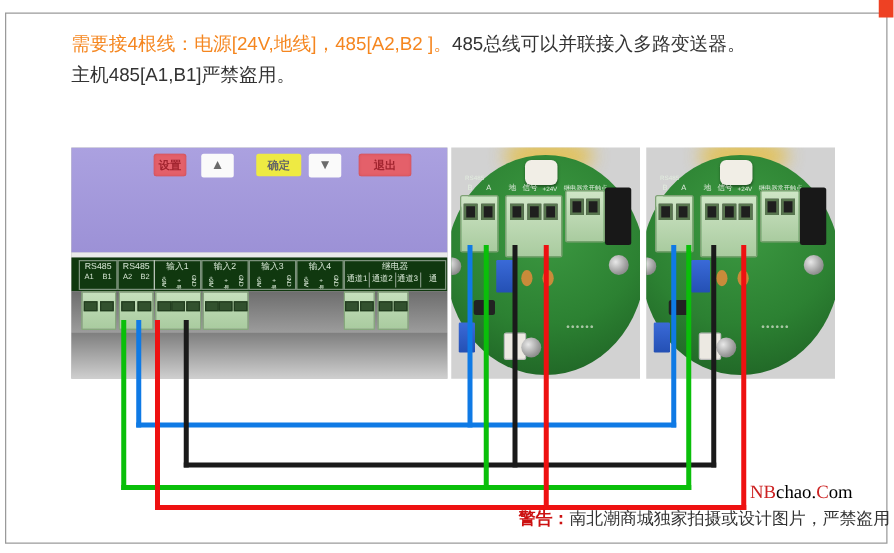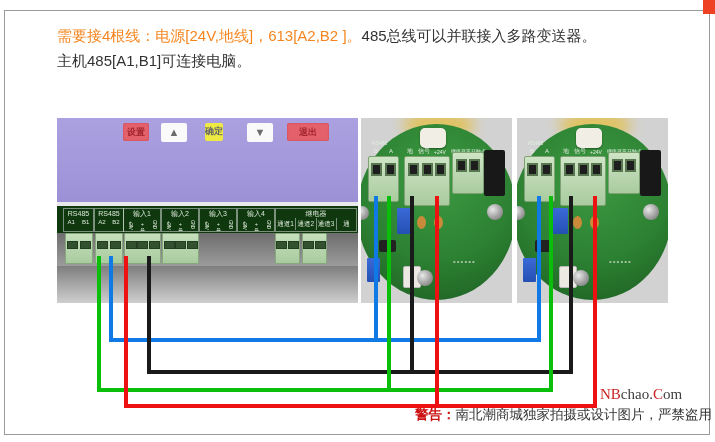--- a/index.html
+++ b/index.html
@@ -66,41 +66,41 @@
   .wire{position:absolute;z-index:5;}
   .w-blue{background:#0f7ae5;}
   .w-green{background:#0abf0a;}
   .w-black{background:#1a1a1a;}
   .w-red{background:#ee1111;}
 
   
   .watermark{position:absolute;left:600px;top:387px;z-index:6;font-family:"Liberation Serif","DejaVu Serif",serif;
              font-size:15px;line-height:15px;}
   .wm-red{color:#cc2222;}
-  .wm-dark{color:#404040;}
+  .wm-dark{color:#000000;}
   .warning{position:absolute;left:415px;top:407px;z-index:6;font-size:13.5px;line-height:16px;color:#333;white-space:nowrap;}
   .warn-label{color:#cc1111;font-weight:bold;}
 </style>
 </head>
 <body>
 
 <div class="canvas">
   <div class="frame"></div>
   <div class="corner-marker"></div>
 
   <div class="hdr">
-    <div><span class="orange">需要接4根线：电源[24V,地线]，613[A2,B2 ]。</span><span>485总线可以并联接入多路变送器。</span></div>
-    <div>主机485[A1,B1]可连接电脑。</div>
+    <div><span class="orange">需要接4根线：电源[24V,地线]，485[A2,B2 ]。</span><span>485总线可以并联接入多路变送器。</span></div>
+    <div>主机485[A1,B1]严禁盗用。</div>
   </div>
 
   <div class="photo photo-l">
     <div class="panel">
       <div class="pbtn red" style="left:66px;width:26px;font-family:Liberation Serif, serif;">设置</div>
       <div class="pbtn white" style="left:104px;width:26px;">▲</div>
-      <div class="pbtn yellow" style="left:148px;width:18px;font-family:Liberation Mono, monospace;">确定</div>
+      <div class="pbtn yellow" style="left:148px;width:36px;">确定</div>
       <div class="pbtn white" style="left:190px;width:26px;">▼</div>
       <div class="pbtn red" style="left:230px;width:42px;">退出</div>
     </div>
     <div class="gap-white"></div>
 
     <div class="pcb-strip">
       <div class="grp" style="left:6px;width:29px;">
         <span class="gname">RS485</span>
         <span class="gpins">
             <i>A1</i>

